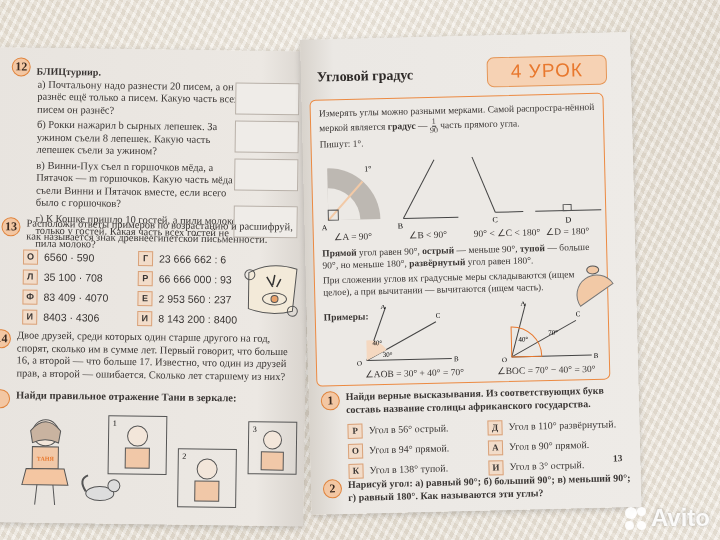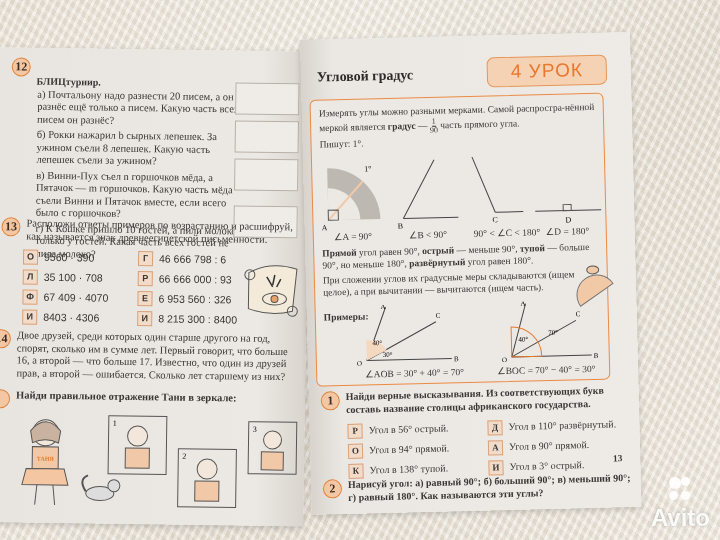--- a/index.html
+++ b/index.html
@@ -64,84 +64,84 @@
   .angle-labels { position: absolute; top: 132px; left: 0; width: 100%; font-size: 9.5px; }
   .angle-labels span { position: absolute; }
   .examples { position: absolute; top: 212px; left: 8px; font-weight: bold; }
   .ex-lbl { position: absolute; top: 270px; font-size: 9.5px; }
   .page-num { position: absolute; right: 18px; bottom: 44px; font-size: 9.5px; font-weight: bold; }
   .stmt { display: grid; grid-template-columns: 140px 160px; row-gap: 5px; margin: 8px 0 0 26px; font-size: 10px; }
   .stmt div { display: flex; align-items: center; }
   .avito {
     position: absolute; right: 10px; bottom: 8px; color: rgba(255,255,255,0.92);
     font-family: "Liberation Sans", sans-serif; font-weight: bold; font-size: 24px;
-    display: flex; align-items: center; gap: 4px; text-shadow: 0 0 3px rgba(0,0,0,0.25); flex-direction: column;
+    display: flex; align-items: center; gap: 4px; text-shadow: 0 0 3px rgba(0,0,0,0.25);
   }
   .avito-dots { display: grid; grid-template-columns: 10px 10px; gap: 2px; }
   .avito-dots i { display: block; width: 9px; height: 9px; border-radius: 50%; background: rgba(255,255,255,0.92); }
   .avito-dots i:nth-child(1){ width:12px; height:12px; }
 </style>
 </head>
 <body>
 
 <div class="fur"></div>
 
 <div class="page page-left">
   <div class="task" style="left:22px; top:10px; width:300px;">
     <div class="row">
       <span class="badge">12</span>
-      <span class="bold" style="font-size:10px; margin-top:18px;">БЛИЦтурнир.</span>
+      <span class="bold" style="font-size:10px; margin-top:8px;">БЛИЦтурнир.</span>
     </div>
     <div class="sub">а) Почтальону надо разнести 20 писем, а он разнёс ещё только a писем. Какую часть всех писем он разнёс?</div>
     <div class="sub">б) Рокки нажарил b сырных лепешек. За ужином съели 8 лепешек. Какую часть лепешек съели за ужином?</div>
     <div class="sub">в) Винни-Пух съел n горшочков мёда, а Пятачок — m горшочков. Какую часть мёда съели Винни и Пятачок вместе, если всего было c горшочков?</div>
     <div class="sub">г) К Кошке пришло 10 гостей, а пили молоко только y гостей. Какая часть всех гостей не пила молоко?</div>
     <div class="answer-box" style="top:22px;"></div>
     <div class="answer-box" style="top:60px;"></div>
     <div class="answer-box" style="top:98px;"></div>
     <div class="answer-box" style="top:145px;"></div>
   </div>
 
   <div class="task" style="left:14px; top:170px; width:300px;">
     <div class="row">
       <span class="badge">13</span>
       <span style="width:272px;">Расположи ответы примеров по возрастанию и расшифруй, как называется знак древнеегипетской письменности.</span>
     </div>
     <div class="grid2">
       <div>
           <span class="letter">О</span>
-          <span>9560 · 390</span>
+          <span>6560 · 590</span>
         </div>
       <div>
           <span class="letter">Г</span>
-          <span>46 666 798 : 6</span>
+          <span>23 666 662 : 6</span>
         </div>
       <div>
           <span class="letter">Л</span>
           <span>35 100 · 708</span>
         </div>
       <div>
           <span class="letter">Р</span>
           <span>66 666 000 : 93</span>
         </div>
       <div>
           <span class="letter">Ф</span>
-          <span>67 409 · 4070</span>
+          <span>83 409 · 4070</span>
         </div>
       <div>
           <span class="letter">Е</span>
-          <span>6 953 560 : 326</span>
+          <span>2 953 560 : 237</span>
         </div>
       <div>
           <span class="letter">И</span>
           <span>8403 · 4306</span>
         </div>
       <div>
           <span class="letter">И</span>
-          <span>8 215 300 : 8400</span>
+          <span>8 143 200 : 8400</span>
         </div>
     </div>
     <svg style="position:absolute; left:240px; top:38px;" width="62" height="62">
       <path d="M8 14 Q30 2 56 10 L52 52 Q30 58 8 50 Z" fill="#f3ead9" stroke="#555" stroke-width="1"></path>
       <circle cx="9" cy="16" r="5" fill="none" stroke="#555"></circle>
       <circle cx="52" cy="52" r="5" fill="none" stroke="#555"></circle>
       <ellipse cx="34" cy="40" rx="12" ry="6" fill="none" stroke="#555"></ellipse>
       <circle cx="34" cy="40" r="3.5" fill="#e9a26b" stroke="#555"></circle>
       <path d="M26 18 l6 10 M34 16 l-2 10 M40 20 l-4 8" stroke="#333" stroke-width="1.5"></path>
     </svg>

